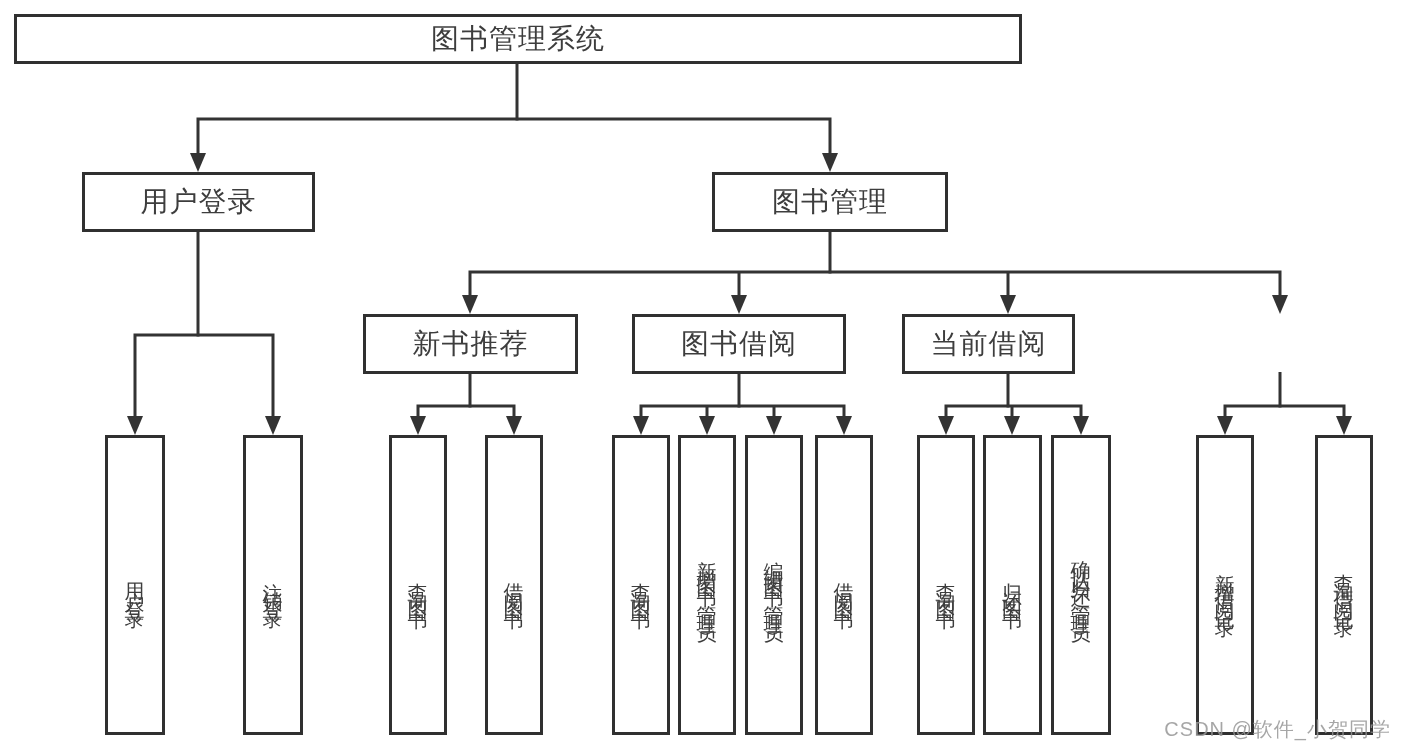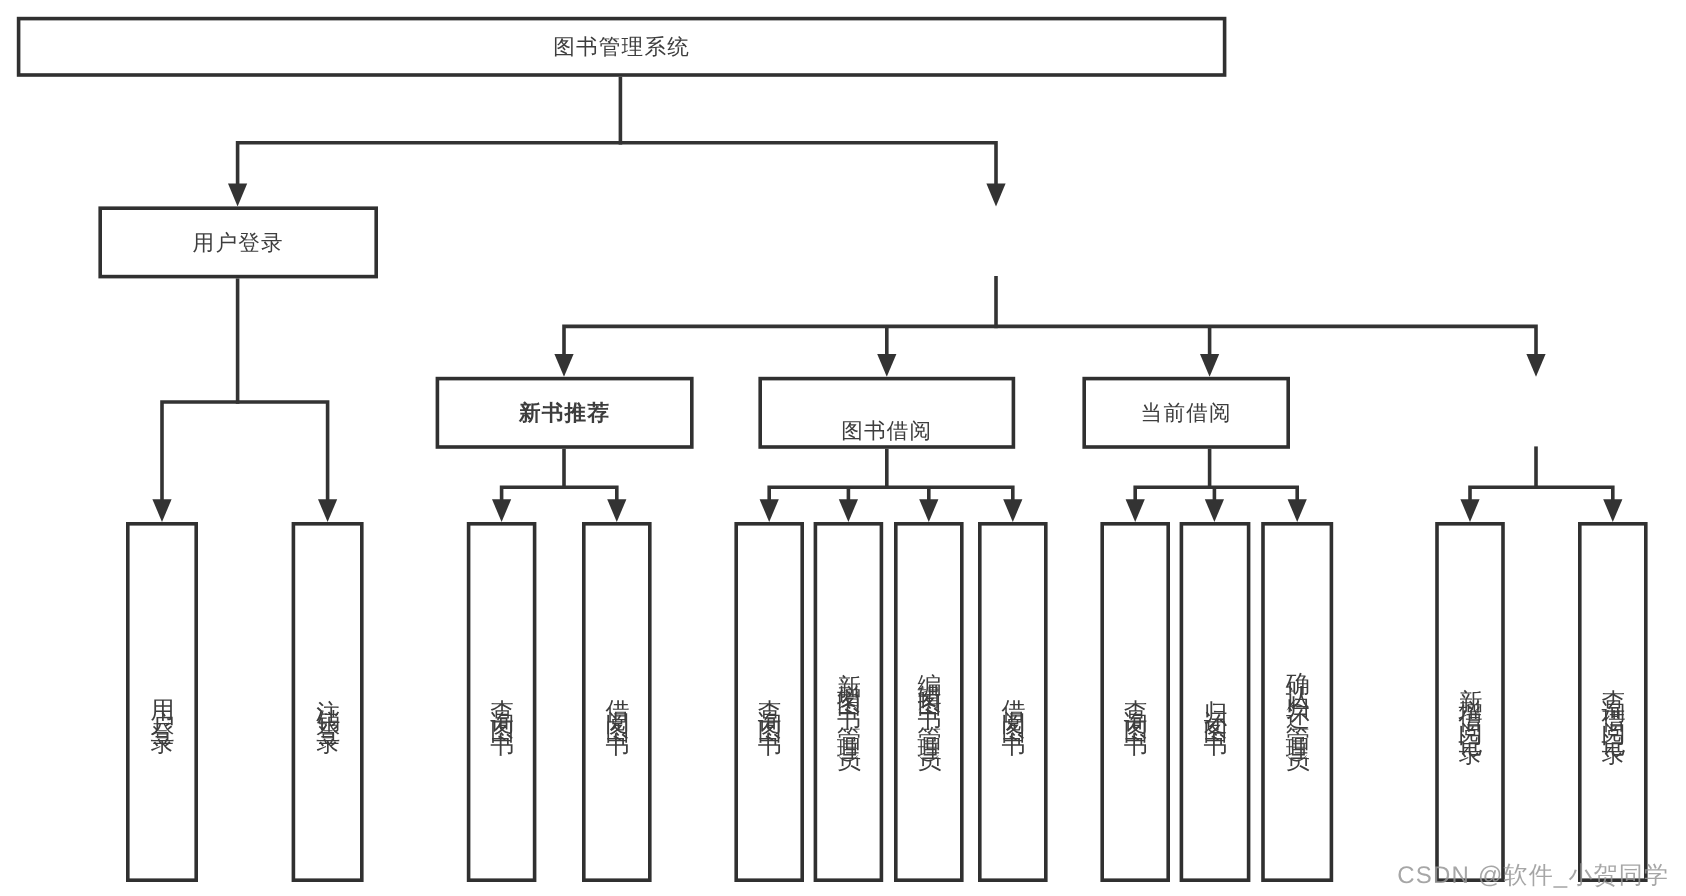--- a/index.html
+++ b/index.html
@@ -21,21 +21,21 @@
   #connectors polygon { fill:#333333; stroke:none; }
   .node {
     position:absolute;
     box-sizing:border-box;
     border:3px solid #303030;
     background:#ffffff;
     display:flex; align-items:center; justify-content:center;
     color:#3d3d3d;
   }
   .hlabel {
-    font-size:18px;
+    font-size:28px;
     letter-spacing:1px;
     white-space:nowrap;
   }
   .leaf { top:435px; height:300px; }
   .vlabel {
     writing-mode:vertical-rl;
     font-size:20px;
     letter-spacing:9px;
     line-height:1;
     white-space:nowrap;
@@ -103,25 +103,28 @@
     <polygon points="1336,416 1352,416 1344,435"></polygon>
   </svg>
 
   <div class="node" style="left:14px; top:14px; width:1008px; height:50px;">
     <span class="hlabel">图书管理系统</span>
   </div>
 
   <div class="node" style="left:82px; top:172px; width:233px; height:60px;">
     <span class="hlabel">用户登录</span>
   </div>
+  <div class="node" style="left:712px; top:172px; width:236px; height:60px;">
+    <span class="hlabel">图书管理</span>
+  </div>
 
-  <div class="node" style="left:363px; top:314px; width:215px; height:60px;font-weight:bold;">
+  <div class="node" style="left:363px; top:314px; width:215px; height:60px;">
     <span class="hlabel">新书推荐</span>
   </div>
-  <div class="node" style="left:632px; top:314px; width:214px; height:60px;align-items:flex-end;">
+  <div class="node" style="left:632px; top:314px; width:214px; height:60px;">
     <span class="hlabel">图书借阅</span>
   </div>
   <div class="node" style="left:902px; top:314px; width:173px; height:60px;">
     <span class="hlabel">当前借阅</span>
   </div>
 
   <div class="node leaf" style="left:105px; width:60px;">
     <span class="vlabel">用户登录</span>
   </div>
   <div class="node leaf" style="left:243px; width:60px;">

